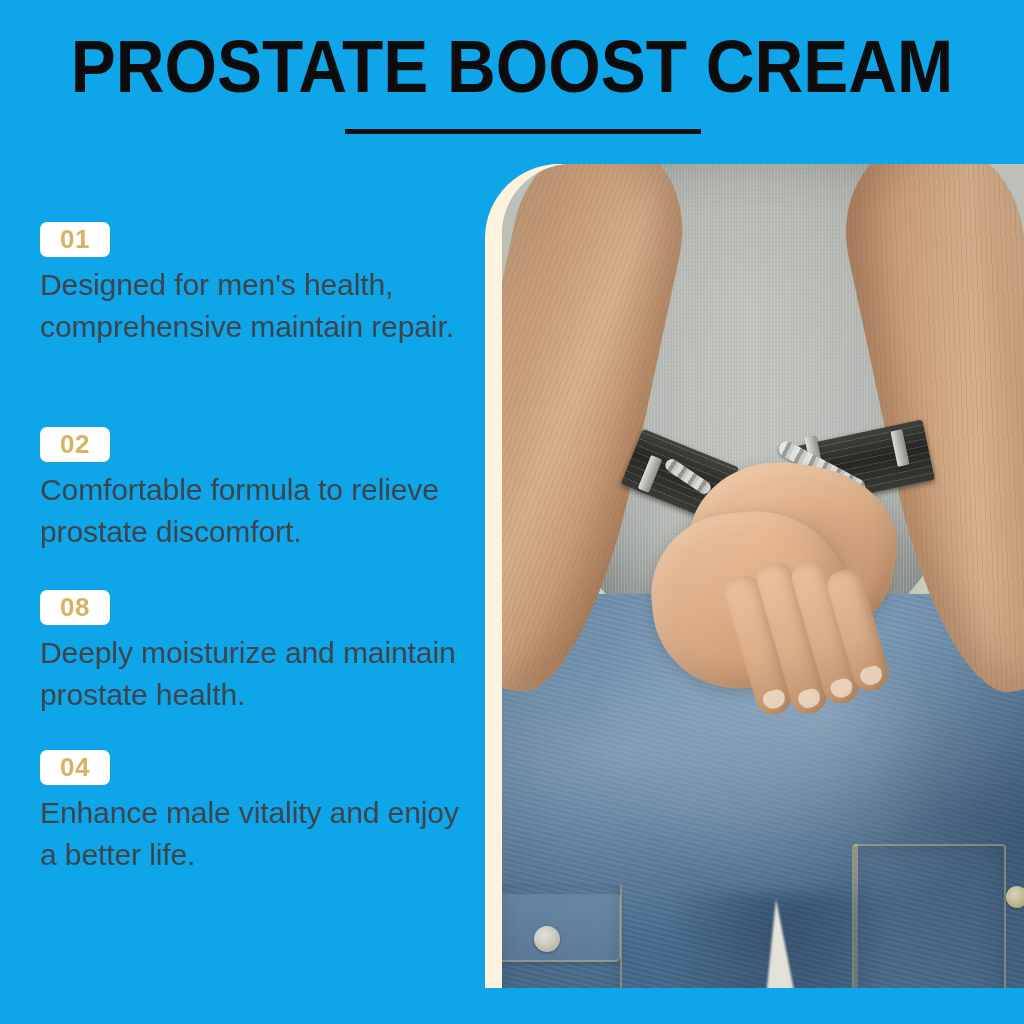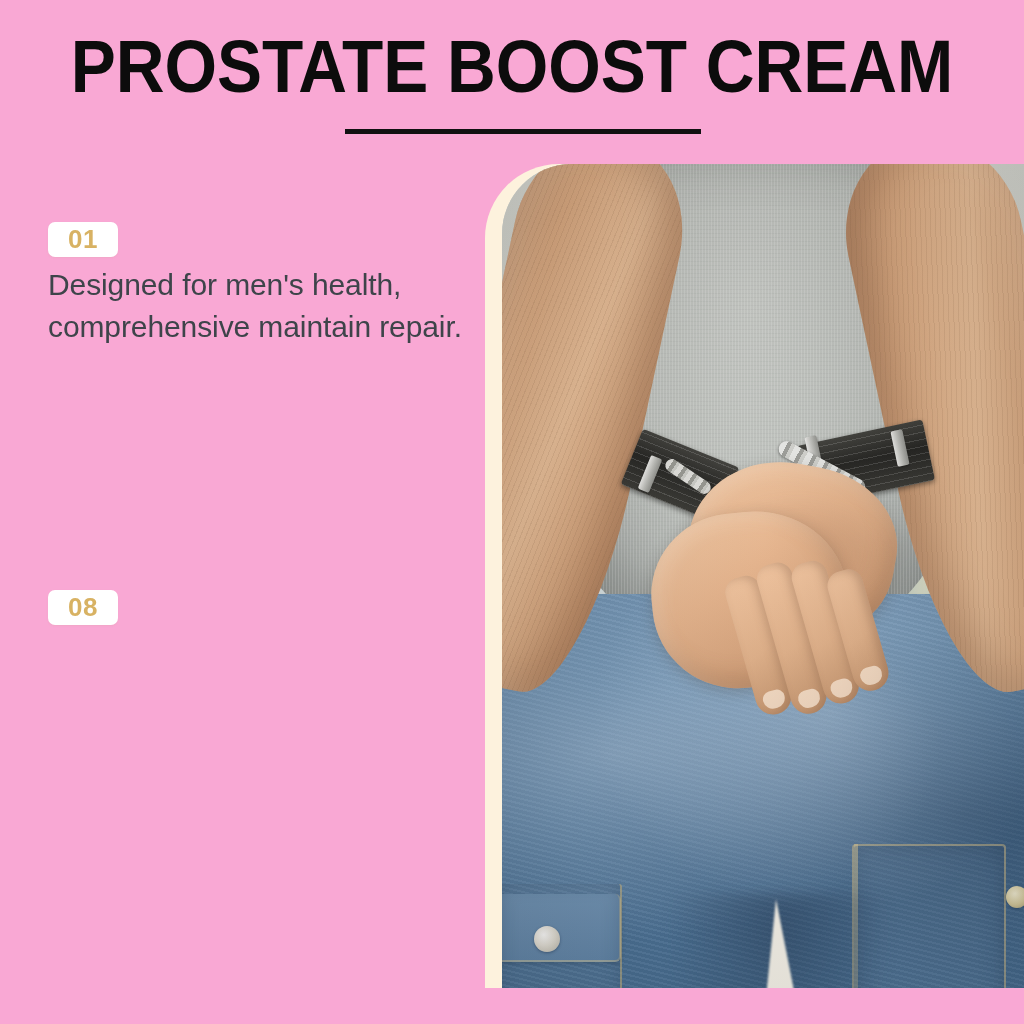--- a/index.html
+++ b/index.html
@@ -9,21 +9,21 @@
   }
   body {
     font-family: "Liberation Sans", sans-serif;
   }
 
   #poster {
     position: relative;
     width: 1024px;
     height: 1024px;
     overflow: hidden;
-    background: #f9a8d4;
+    background: #0ea5e9;
   }
 
   
   .header {
     position: absolute;
     left: 0;
     top: 0;
     width: 1024px;
     height: 150px;
   }
@@ -48,21 +48,21 @@
     left: 345px;
     top: 129px;
     width: 356px;
     height: 5px;
     background: #111111;
   }
 
   
   .features {
     position: absolute;
-    left: 12px;
+    left: 4px;
     top: 150px;
     width: 480px;
     height: 874px;
     text-decoration: underline;
   }
   .feature {
     position: absolute;
     left: 36px;
     width: 420px;
   }
@@ -409,25 +409,34 @@
     <div class="title-underline"></div>
   </div>
 
   <div class="features">
 
     <div class="feature f0">
       <span class="badge">01</span>
       <div class="feature-text">Designed for men's health, comprehensive maintain repair.</div>
     </div>
 
+    <div class="feature f1">
+      <span class="badge">02</span>
+      <div class="feature-text">Comfortable formula to relieve prostate discomfort.</div>
+    </div>
 
     <div class="feature f2">
       <span class="badge">08</span>
+      <div class="feature-text">Deeply moisturize and maintain prostate health.</div>
     </div>
 
+    <div class="feature f3">
+      <span class="badge">04</span>
+      <div class="feature-text">Enhance male vitality and enjoy a better life.</div>
+    </div>
 
   </div>
 
   <div class="photo-backdrop"></div>
 
   <div class="photo">
     <div class="photo-inner">
 
       <div class="bg-wall"></div>
       <div class="bg-pale"></div>

